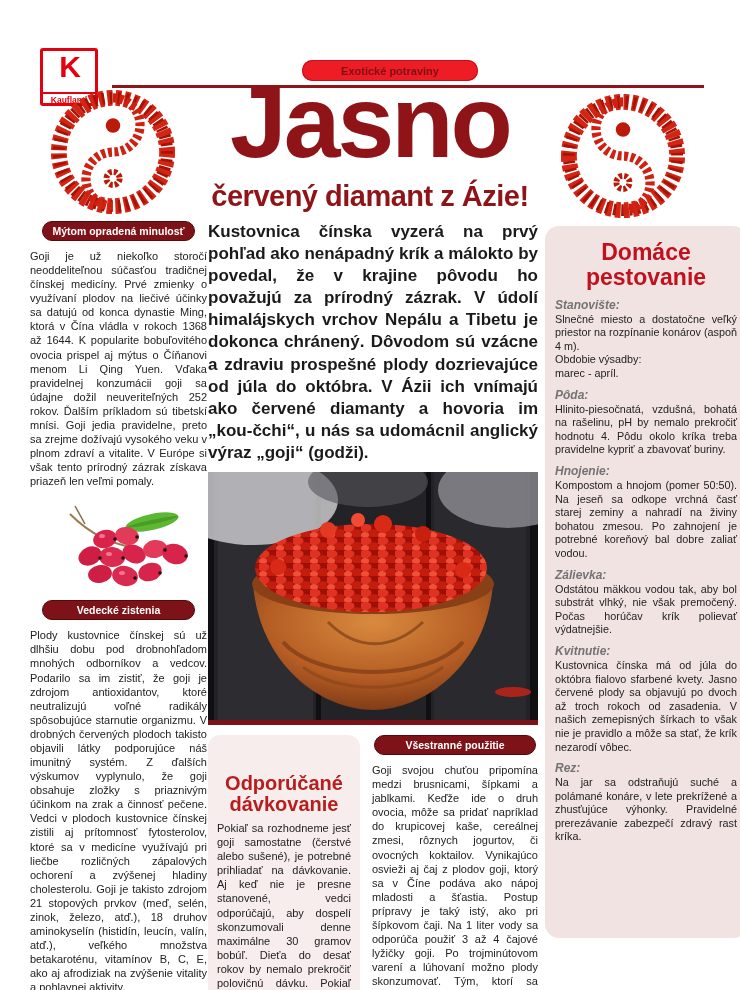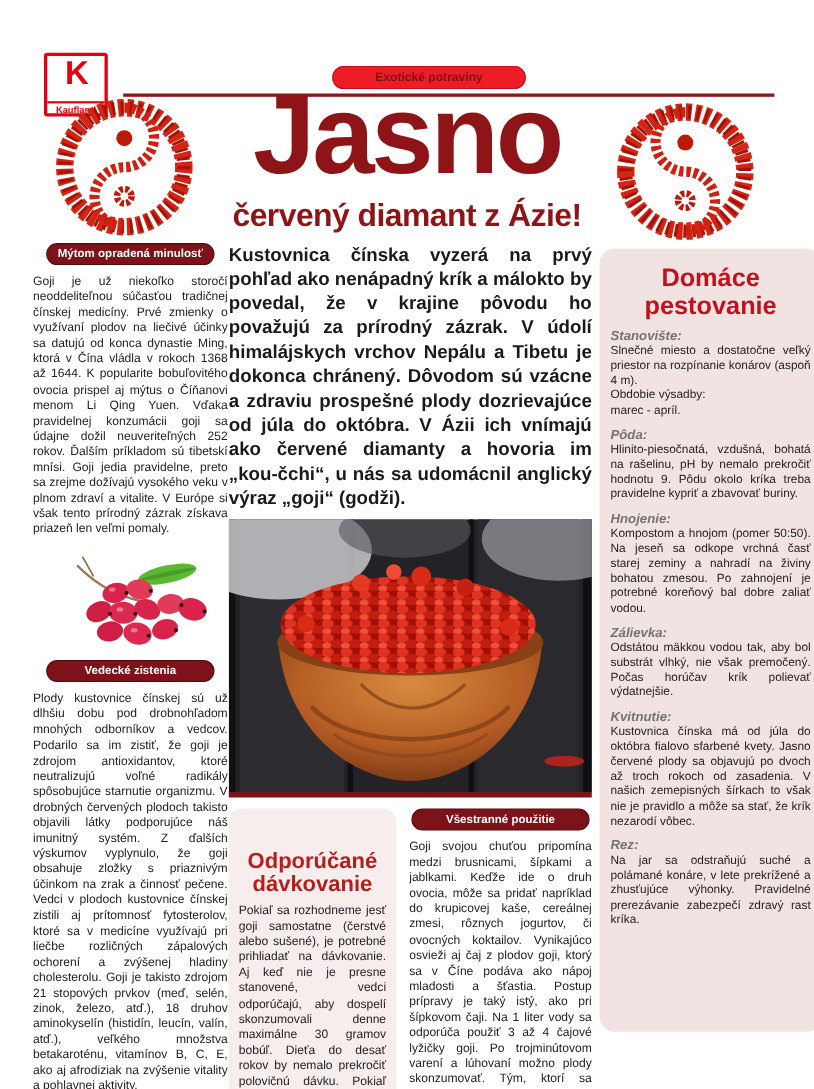--- a/index.html
+++ b/index.html
@@ -221,21 +221,21 @@
   <div class="r-title">Domáce pestovanie</div>
 
   <div>
     <div class="r-label">Stanovište:</div>
     <div class="r-body">Slnečné miesto a dostatočne veľký priestor na rozpínanie konárov (aspoň 4 m).
 Obdobie výsadby:
 marec - apríl.</div>
   </div>
   <div>
     <div class="r-label">Pôda:</div>
-    <div class="r-body">Hlinito-piesočnatá, vzdušná, bohatá na rašelinu, pH by nemalo prekročiť hodnotu 9. Pôdu okolo kríka treba pravidelne kypriť a zbavovať buriny.</div>
+    <div class="r-body">Hlinito-piesočnatá, vzdušná, bohatá na rašelinu, pH by nemalo prekročiť hodnotu 4. Pôdu okolo kríka treba pravidelne kypriť a zbavovať buriny.</div>
   </div>
   <div>
     <div class="r-label">Hnojenie:</div>
     <div class="r-body">Kompostom a hnojom (pomer 50:50). Na jeseň sa odkope vrchná časť starej zeminy a nahradí na živiny bohatou zmesou. Po zahnojení je potrebné koreňový bal dobre zaliať vodou.</div>
   </div>
   <div>
     <div class="r-label">Zálievka:</div>
     <div class="r-body">Odstátou mäkkou vodou tak, aby bol substrát vlhký, nie však premočený. Počas horúčav krík polievať výdatnejšie.</div>
   </div>
   <div>

